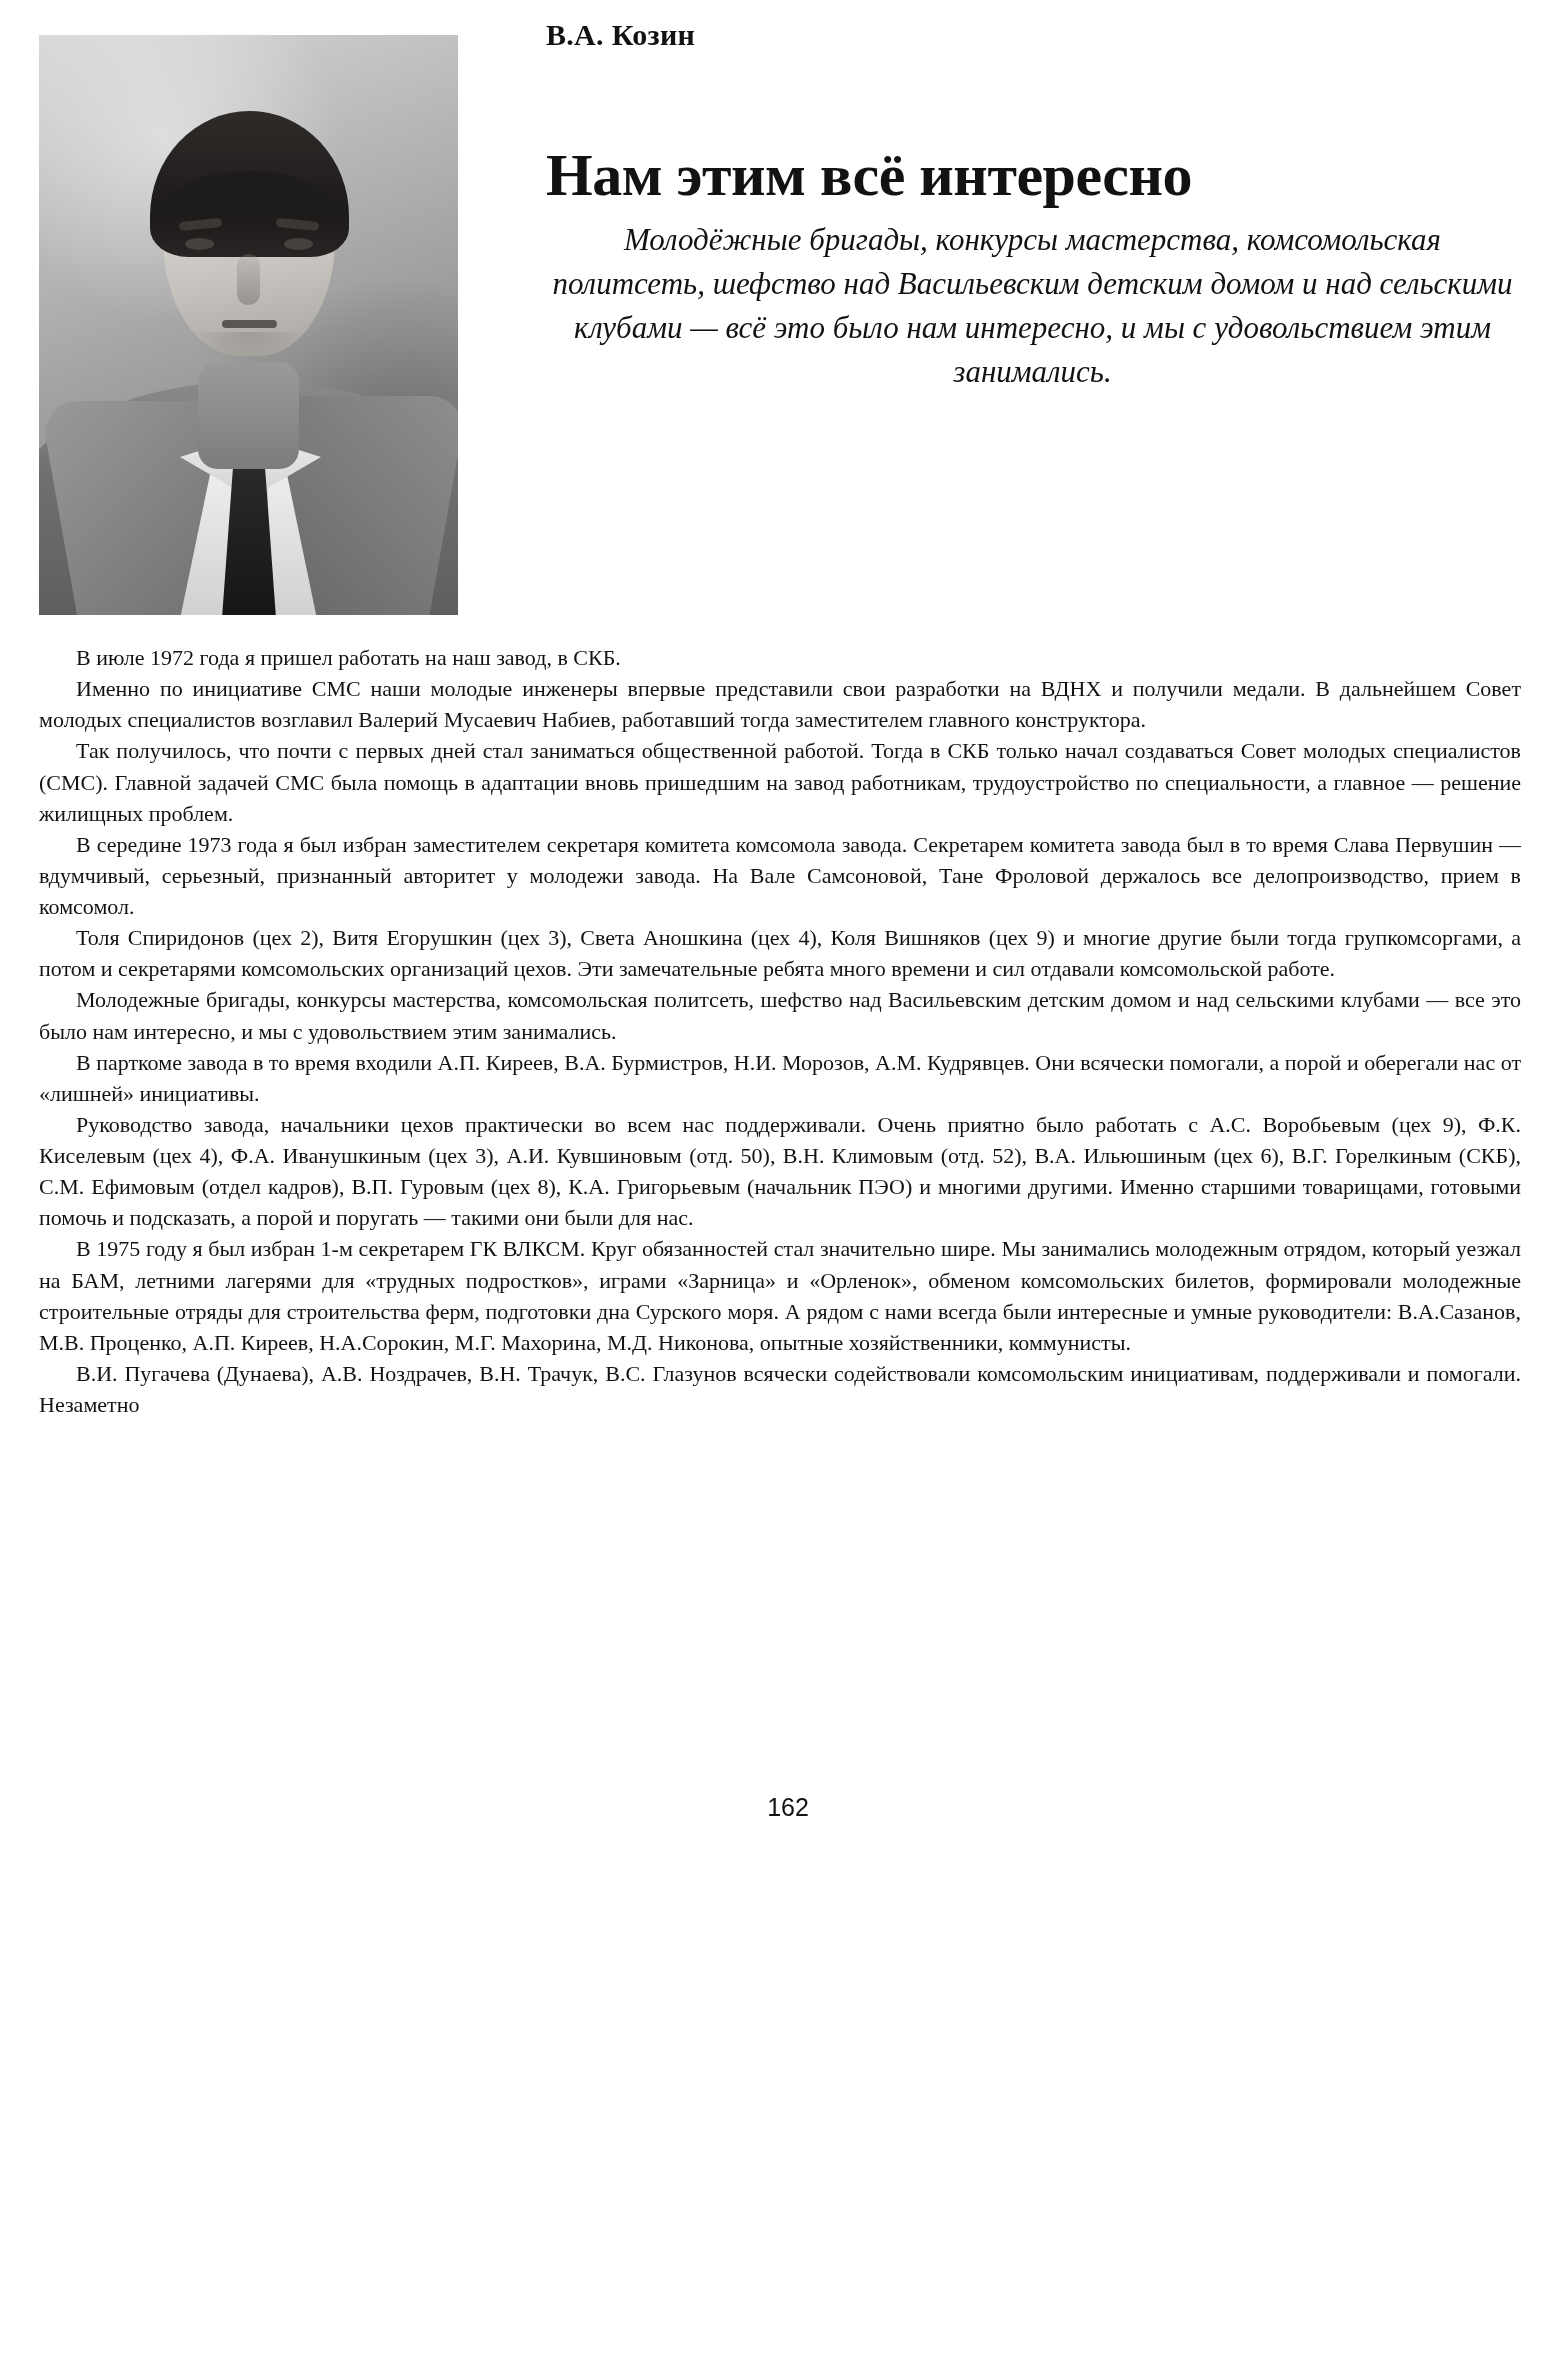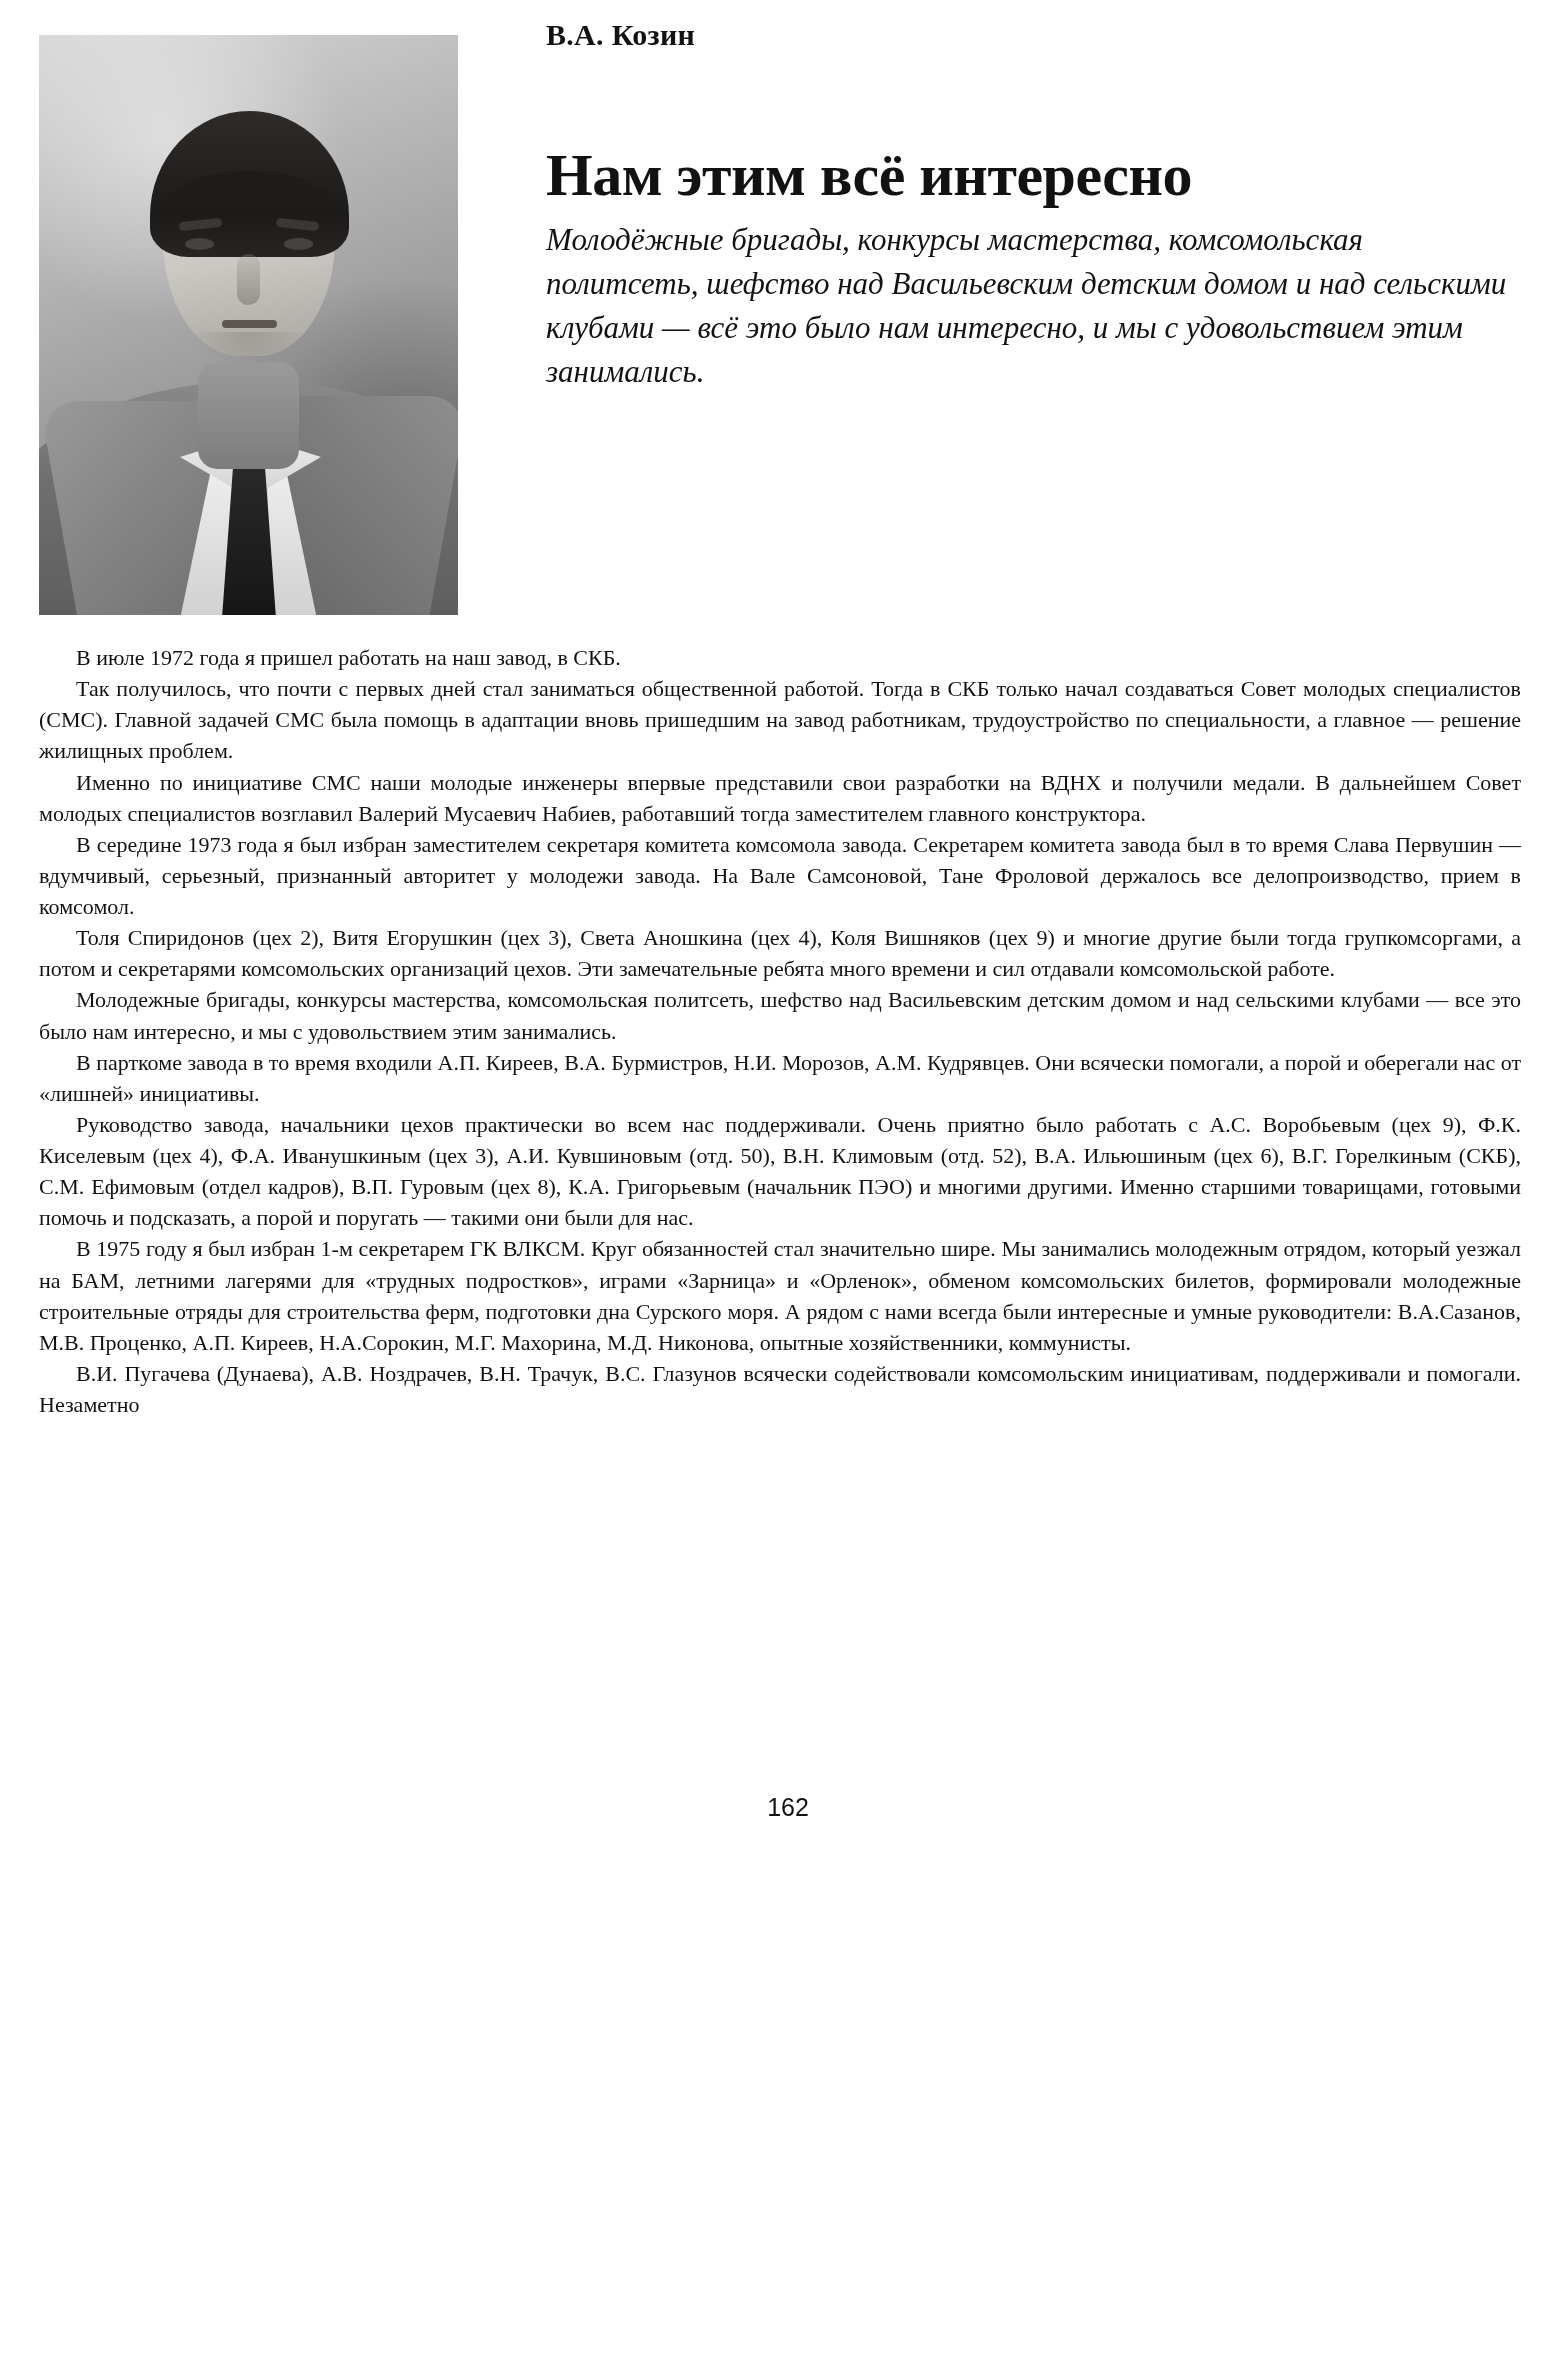--- a/index.html
+++ b/index.html
@@ -223,21 +223,21 @@
   }
   .lede {
     position: absolute;
     left: 507px;
     top: 200px;
     right: 0;
     font-family: "Liberation Serif", serif;
     font-style: italic;
     font-size: 31px;
     line-height: 1.42;
-    text-align: left;
+    text-align: center;
   }
 
   .body-text {
     position: absolute;
     left: 39px;
     right: 39px;
     top: 642px;
     font-size: 22px;
     line-height: 1.415;
     text-align: justify;
@@ -288,22 +288,22 @@
     </div>
 
     <div class="byline">В.А. Козин</div>
     <h1 class="title">Нам этим всё интересно</h1>
     <div class="lede">Молодёжные бригады, конкурсы мастерства, комсомольская политсеть, шефство над Васильевским детским домом и над сельскими клубами — всё это было нам интересно, и мы с удовольствием этим занимались.</div>
 
   </div>
 
   <div class="body-text">
     <p>В июле 1972 года я пришел работать на наш завод, в СКБ.</p>
+    <p>Именно по инициативе СМС наши молодые инженеры впервые представили свои разработки на ВДНХ и получили медали. В дальнейшем Совет молодых специалистов возглавил Валерий Мусаевич Набиев, работавший тогда заместителем главного конструктора.</p>
     <p>Так получилось, что почти с первых дней стал заниматься общественной работой. Тогда в СКБ только начал создаваться Совет молодых специалистов (СМС). Главной задачей СМС была помощь в адаптации вновь пришедшим на завод работникам, трудоустройство по специальности, а главное — решение жилищных проблем.</p>
-    <p>Именно по инициативе СМС наши молодые инженеры впервые представили свои разработки на ВДНХ и получили медали. В дальнейшем Совет молодых специалистов возглавил Валерий Мусаевич Набиев, работавший тогда заместителем главного конструктора.</p>
     <p>В середине 1973 года я был избран заместителем секретаря комитета комсомола завода. Секретарем комитета завода был в то время Слава Первушин — вдумчивый, серьезный, признанный авторитет у молодежи завода. На Вале Самсоновой, Тане Фроловой держалось все делопроизводство, прием в комсомол.</p>
     <p>Толя Спиридонов (цех 2), Витя Егорушкин (цех 3), Света Аношкина (цех 4), Коля Вишняков (цех 9) и многие другие были тогда групкомсоргами, а потом и секретарями комсомольских организаций цехов. Эти замечательные ребята много времени и сил отдавали комсомольской работе.</p>
     <p>Молодежные бригады, конкурсы мастерства, комсомольская политсеть, шефство над Васильевским детским домом и над сельскими клубами — все это было нам интересно, и мы с удовольствием этим занимались.</p>
     <p>В парткоме завода в то время входили А.П. Киреев, В.А. Бурмистров, Н.И. Морозов, А.М. Кудрявцев. Они всячески помогали, а порой и оберегали нас от «лишней» инициативы.</p>
     <p>Руководство завода, начальники цехов практически во всем нас поддерживали. Очень приятно было работать с А.С. Воробьевым (цех 9), Ф.К. Киселевым (цех 4), Ф.А. Иванушкиным (цех 3), А.И. Кувшиновым (отд. 50), В.Н. Климовым (отд. 52), В.А. Ильюшиным (цех 6), В.Г. Горелкиным (СКБ), С.М. Ефимовым (отдел кадров), В.П. Гуровым (цех 8), К.А. Григорьевым (начальник ПЭО) и многими другими. Именно старшими товарищами, готовыми помочь и подсказать, а порой и поругать — такими они были для нас.</p>
     <p>В 1975 году я был избран 1-м секретарем ГК ВЛКСМ. Круг обязанностей стал значительно шире. Мы занимались молодежным отрядом, который уезжал на БАМ, летними лагерями для «трудных подростков», играми «Зарница» и «Орленок», обменом комсомольских билетов, формировали молодежные строительные отряды для строительства ферм, подготовки дна Сурского моря. А рядом с нами всегда были интересные и умные руководители: В.А.Сазанов, М.В. Проценко, А.П. Киреев, Н.А.Сорокин, М.Г. Махорина, М.Д. Никонова, опытные хозяйственники, коммунисты.</p>
     <p>В.И. Пугачева (Дунаева), А.В. Ноздрачев, В.Н. Трачук, В.С. Глазунов всячески содействовали комсомольским инициативам, поддерживали и помогали. Незаметно</p>
   </div>
 
   <div class="page-number">162</div>

